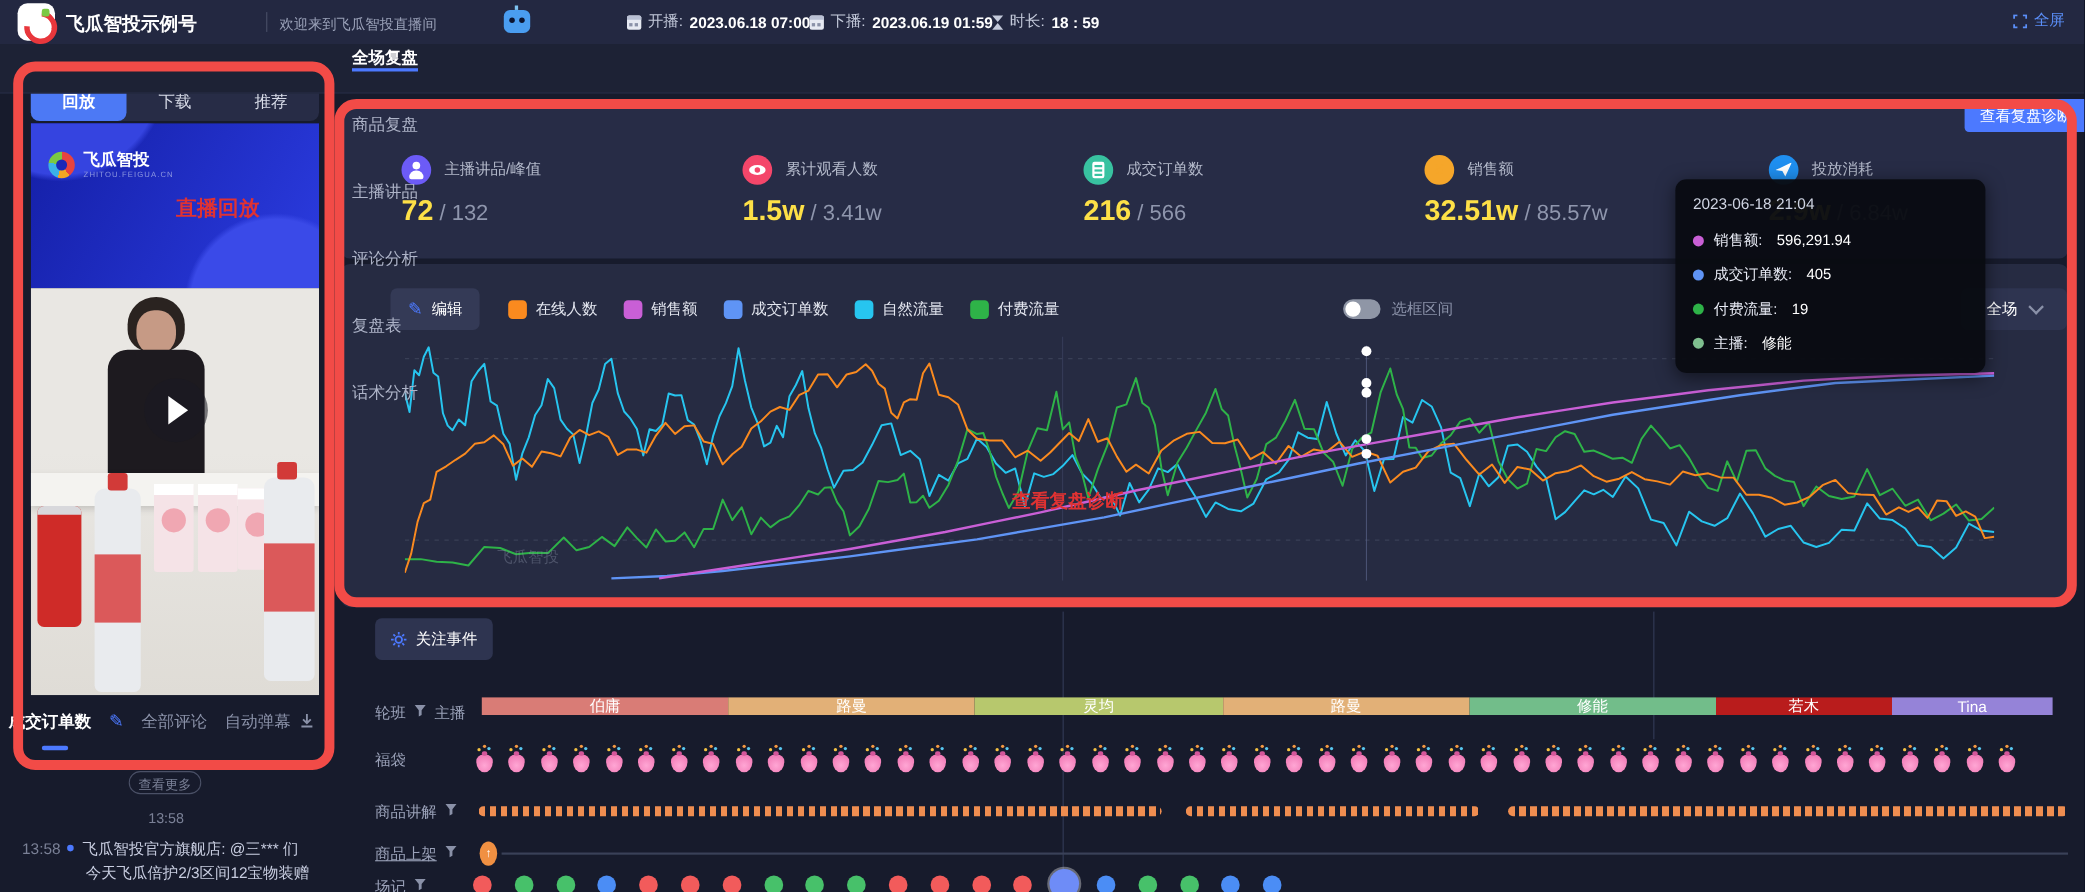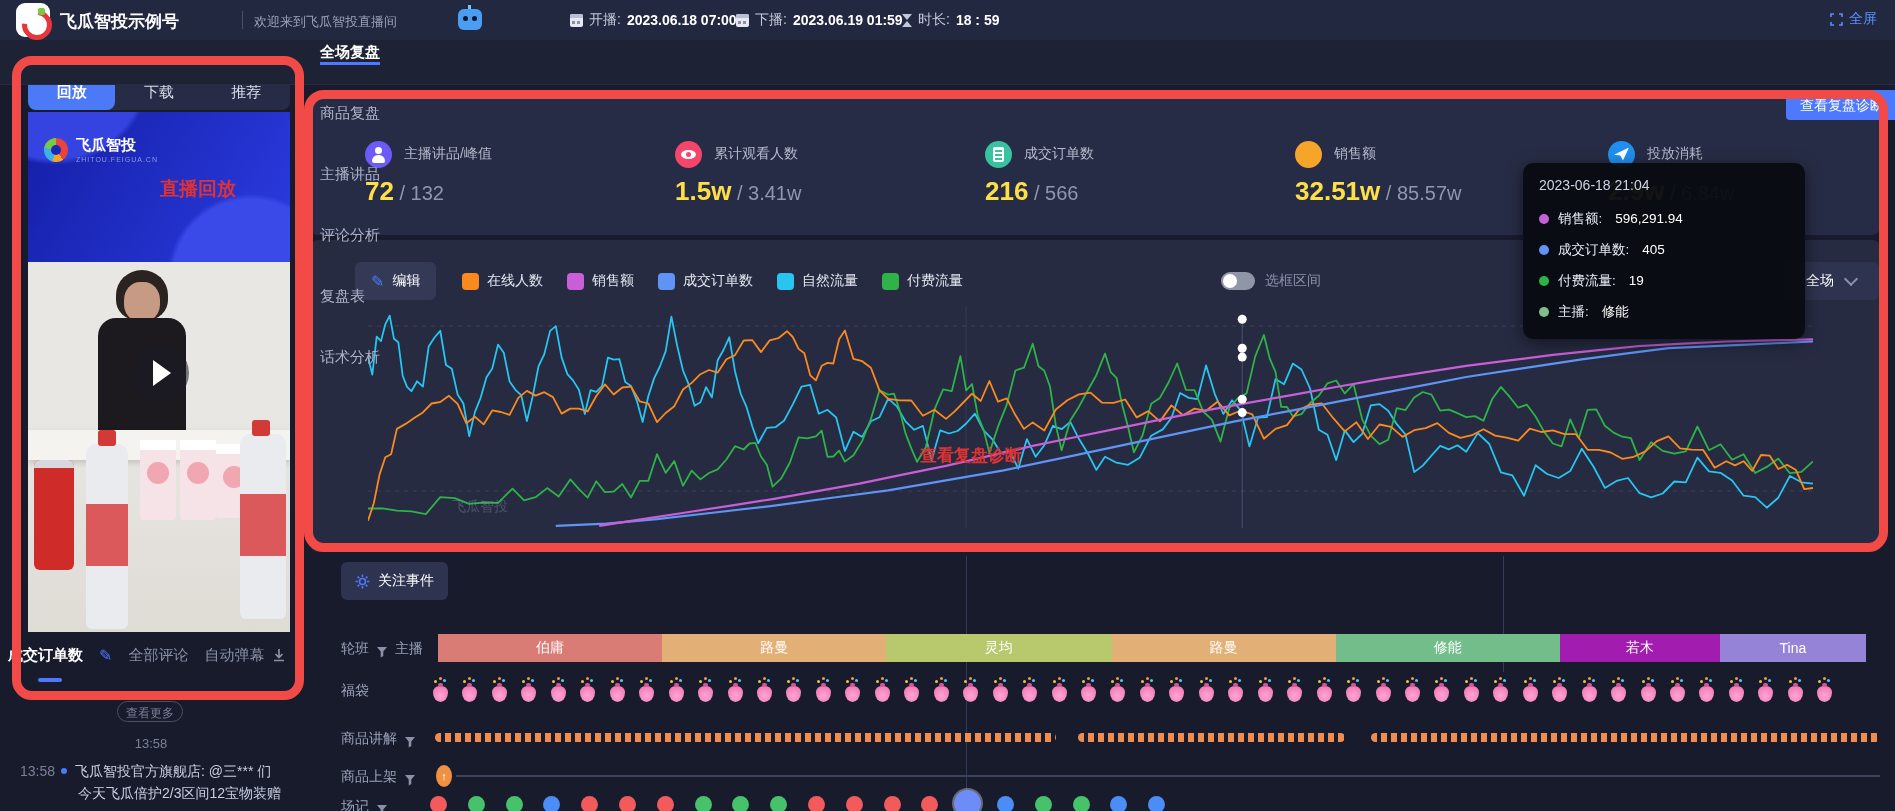--- a/index.html
+++ b/index.html
@@ -121,22 +121,22 @@
   .tooltip{position:absolute;left:1523px;top:163px;width:250px;background:rgba(9,11,18,.96);border-radius:10px;
     padding:14px 16px 12px;z-index:90;box-shadow:0 4px 16px rgba(0,0,0,.5);}
   .tt-title{font-size:14px;color:#cfd4e2;margin-bottom:10px;}
   .trow{display:flex;align-items:center;gap:9px;height:31px;font-size:13.5px;color:#e8ebf5;}
   .tdot{width:10px;height:10px;border-radius:50%;flex:0 0 10px;}
   .tval{margin-left:4px;color:#fff;}
 
   
   .follow-btn{position:absolute;left:341px;top:562px;height:38px;padding:0 14px;background:#2e3450;border:none;border-radius:6px;
     color:#fff;font-size:14px;display:flex;align-items:center;gap:8px;}
-  .tl-label{position:absolute;color:#9aa1b8;font-size:14px;display:flex;align-items:flex-end;gap:7px;white-space:nowrap;}
-  .shift-bar{position:absolute;left:438px;top:634px;width:1428px;height:28px;display:flex;}
+  .tl-label{position:absolute;color:#9aa1b8;font-size:14px;display:flex;align-items:flex-start;gap:7px;white-space:nowrap;}
+  .shift-bar{position:absolute;left:438px;top:634px;width:1428px;height:16px;display:flex;}
   .seg{display:flex;align-items:center;justify-content:center;color:#fff;font-size:14px;overflow:hidden;white-space:nowrap;}
   .bag-track{position:absolute;left:433px;top:676px;width:1400px;height:26px;display:flex;justify-content:space-between;align-items:flex-end;}
   .bag{position:relative;width:15px;height:16px;background:radial-gradient(circle at 50% 62%,#ffa6d4,#ee6fae);
     border-radius:45% 45% 52% 52%/38% 38% 62% 62%;}
   .bag::before{content:'';position:absolute;top:-3px;left:5px;width:5px;height:4px;background:#d5569a;border-radius:2px;}
   .bag::after{content:'';position:absolute;top:-6px;left:1px;width:3px;height:3px;background:#f5c242;border-radius:50%;
     box-shadow:9px -1px 0 #58c7f0,5px -3px 0 #f59942;}
   .explain-track{position:absolute;left:435px;top:733px;width:1445px;height:10px;}
   .exseg{position:absolute;top:0;height:9px;border-radius:5px;
     background:repeating-linear-gradient(90deg,#ef8d50 0 6px,transparent 6px 10px);}
@@ -385,21 +385,21 @@
         <path d="M1 1h10L7.3 5.6V10l-2.6 1.4V5.6Z" fill="#8a91a8"></path>
       </svg>
     <span>主播</span>
   </div>
   <div class="shift-bar">
       <div class="seg" style="flex-grow: 159; background: rgb(217, 124, 118);">伯庸</div>
       <div class="seg" style="flex-grow: 159; background: rgb(226, 176, 119);">路曼</div>
       <div class="seg" style="flex-grow: 160; background: rgb(183, 200, 109);">灵均</div>
       <div class="seg" style="flex-grow: 159; background: rgb(226, 176, 119);">路曼</div>
       <div class="seg" style="flex-grow: 159; background: rgb(114, 189, 138);">修能</div>
-      <div class="seg" style="flex-grow: 107; background: #a21caf;">若木</div>
+      <div class="seg" style="flex-grow: 107; background: #b91c1c;">若木</div>
       <div class="seg" style="flex-grow: 97; background: rgb(149, 131, 216);">Tina</div>
     </div>
 
   <div class="tl-label" style="left:341px;top:682px;">
     <span>福袋</span>
   </div>
   <div class="bag-track">
       <span class="bag"></span>
       <span class="bag"></span>
       <span class="bag"></span>
@@ -455,21 +455,21 @@
     <svg class="icn" width="12" height="12" viewBox="0 0 12 12">
         <path d="M1 1h10L7.3 5.6V10l-2.6 1.4V5.6Z" fill="#8a91a8"></path>
       </svg>
   </div>
   <div class="explain-track">
       <div class="exseg" style="left: 0%; width: 43%;"></div>
       <div class="exseg" style="left: 44.5%; width: 18.5%;"></div>
       <div class="exseg" style="left: 64.8%; width: 35.2%;"></div>
     </div>
 
-  <div class="tl-label" style="left:341px;top:768px;">
+  <div class="tl-label" style="left:341px;top:768px;text-decoration:underline;">
     <span>商品上架</span>
     <svg class="icn" width="12" height="12" viewBox="0 0 12 12">
         <path d="M1 1h10L7.3 5.6V10l-2.6 1.4V5.6Z" fill="#8a91a8"></path>
       </svg>
   </div>
   <span class="shelf-marker">↑</span>
   <div class="shelf-line"></div>
 
   <div class="tl-label" style="left:341px;top:798px;">
     <span>场记</span>

